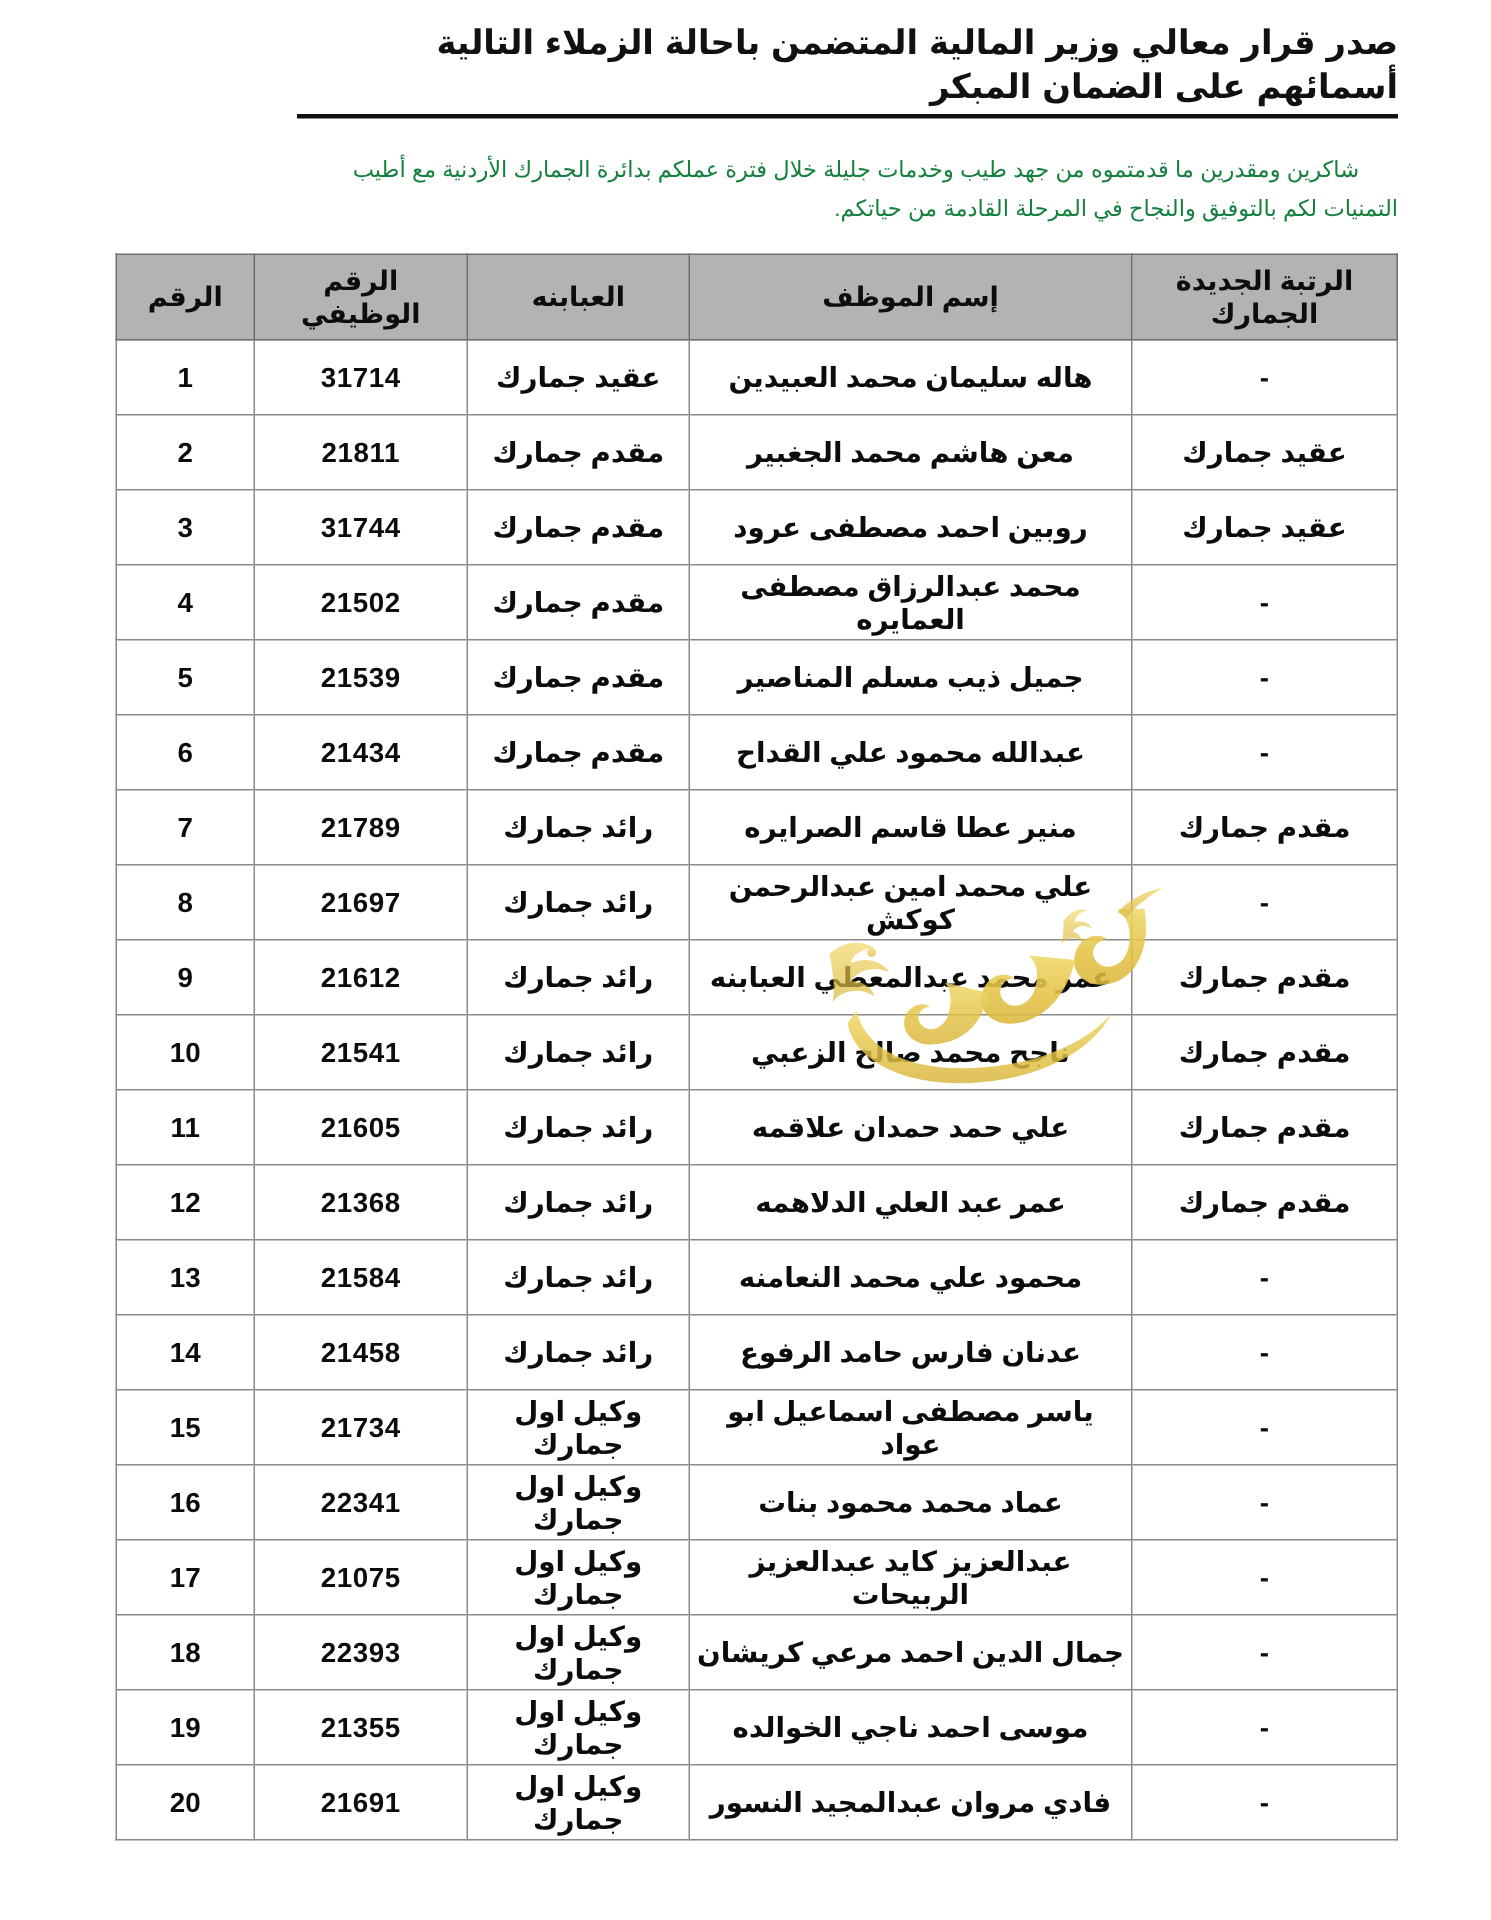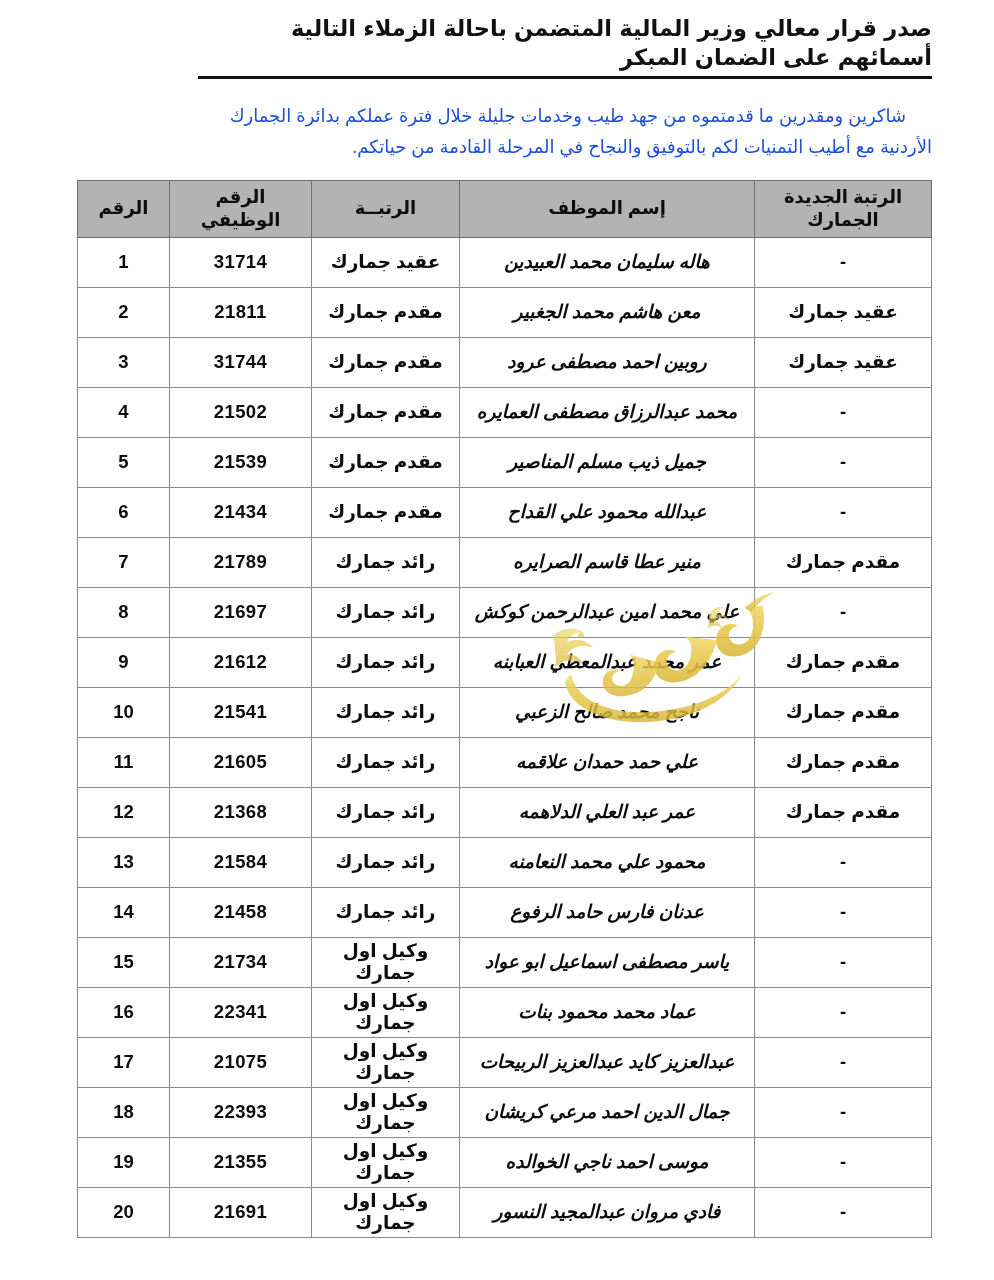--- a/index.html
+++ b/index.html
@@ -45,23 +45,23 @@
   }
   .title-line.second {
     margin-bottom: 0;
   }
 
   
   .body-paragraph {
     padding: 14px 62px 0 62px;
     direction: rtl;
     text-align: right;
-    font-size: 18px;
+    font-size: 15px;
     line-height: 1.75;
-    color: #1d4ed8;
+    color: #15803d;
   }
   .body-paragraph p {
     margin: 0;
     text-indent: 26px;
   }
 
   
   .table-wrap {
     position: relative;
     margin: 16px 62px 0 62px;
@@ -107,21 +107,21 @@
   
   col.c-no      { width: 92px; }
   col.c-jobno   { width: 142px; }
   col.c-rank    { width: 148px; }
   col.c-name    { width: 295px; }
   col.c-newrank { width: 177px; }
 
   td.cell-no      { font-size: 20px; }
   td.cell-jobno   { font-size: 20px; letter-spacing: 0.4px; }
   td.cell-rank    { font-size: 18px; }
-  td.cell-name    { font-size: 18.5px; font-style: italic; }
+  td.cell-name    { font-size: 18.5px; }
   td.cell-newrank { font-size: 18px; }
 
   td.dash { font-size: 20px; font-weight: bold; }
 
   
   .watermark {
     position: absolute;
     top: 578px;
     left: 395px;
     width: 265px;
@@ -151,21 +151,21 @@
         <col class="c-newrank">
         <col class="c-name">
         <col class="c-rank">
         <col class="c-jobno">
         <col class="c-no">
       </colgroup>
       <thead>
         <tr>
           <th>الرتبة الجديدة الجمارك</th>
           <th>إسم الموظف</th>
-          <th>الرتبــة</th>
+          <th>العبابنه</th>
           <th>الرقم الوظيفي</th>
           <th>الرقم</th>
         </tr>
       </thead>
       <tbody id="table-body">
           <tr>
             <td class="cell-newrank dash">-</td>
             <td class="cell-name">هاله سليمان محمد العبيدين</td>
             <td class="cell-rank">عقيد جمارك</td>
             <td class="cell-jobno">31714</td>

